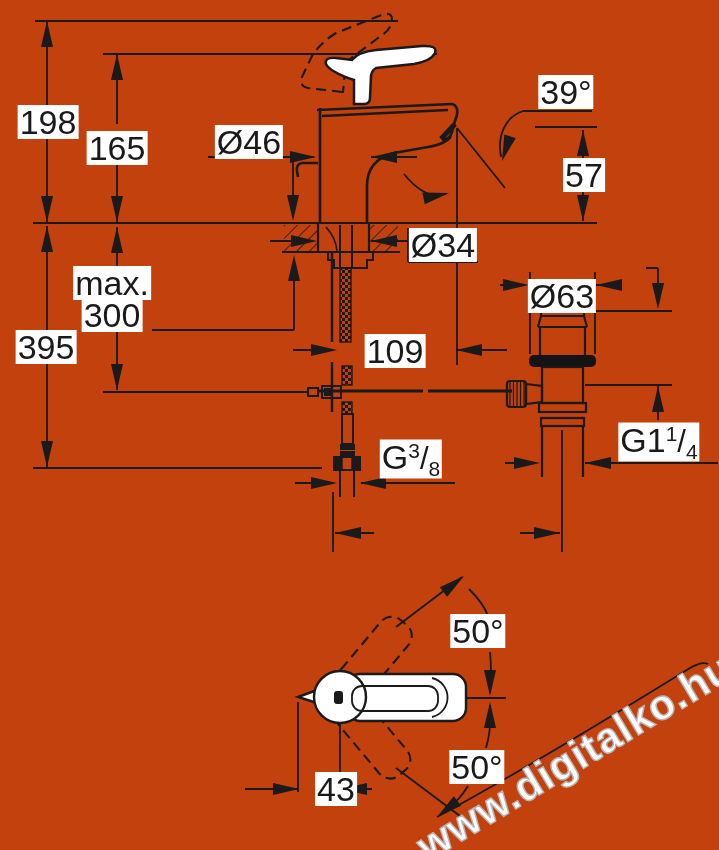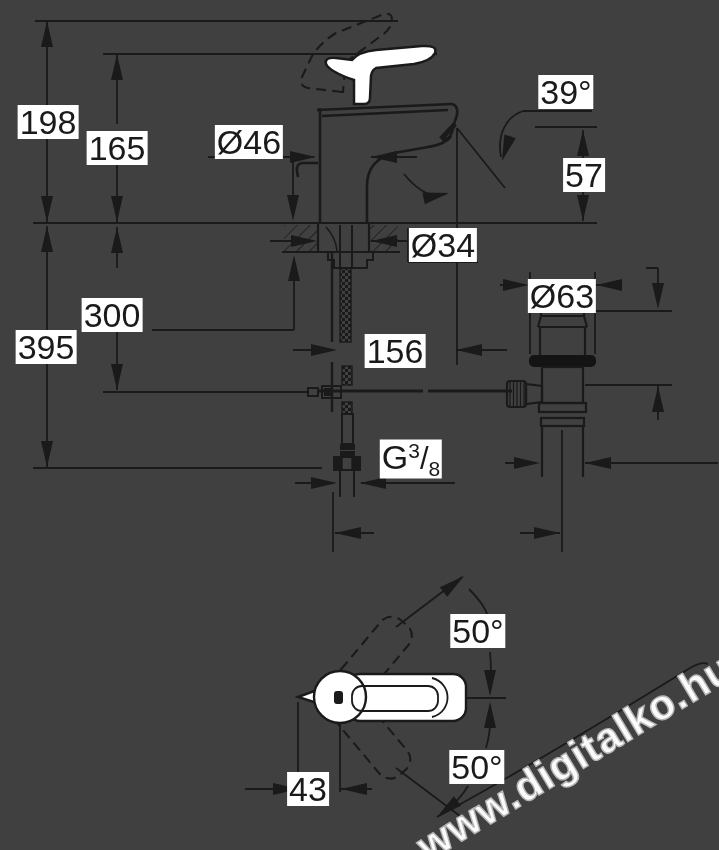--- a/index.html
+++ b/index.html
@@ -1,16 +1,16 @@
 <!DOCTYPE html>
 <html><head>
 <meta charset="utf-8">
 <style>
   html,body{margin:0;padding:0;background:#fff;}
-  #stage{position:relative;width:719px;height:850px;background:#404040;overflow:hidden;
+  #stage{position:relative;width:719px;height:850px;background:#c2410c;overflow:hidden;
          font-family:"Liberation Sans", sans-serif;}
   #stage svg{position:absolute;left:0;top:0;}
   .lbl{position:absolute;transform:translate(-50%,-50%);font-size:34px;line-height:1;
        color:#1a1a1a;white-space:nowrap;background:#fff;padding:0 2px;
        font-family:"Liberation Sans", sans-serif;}
   .frac .sup{font-size:21px;vertical-align:11px;}
   .frac .sub{font-size:21px;vertical-align:-7px;}
   .frac .sl{font-size:31px;}
   .wm{position:absolute;left:575px;top:757px;transform:translate(-50%,-50%) rotate(-31deg);
       font-size:42px;font-weight:700;letter-spacing:1px;color:#fbfbfb;
@@ -173,27 +173,31 @@
       <use href="#ar" transform="translate(437 817) rotate(142)"></use>
     </g>
   </svg>
 
   <div class="lbl" style="left:48px;top:122px">198</div>
   <div class="lbl" style="left:117px;top:148px">165</div>
   <div class="lbl" style="left:249px;top:142px">Ø46</div>
   <div class="lbl" style="left:566px;top:92px">39°</div>
   <div class="lbl" style="left:584px;top:175px">57</div>
   <div class="lbl" style="left:443px;top:245px">Ø34</div>
+  <div class="lbl" style="left:112px;top:283px">max.</div>
   <div class="lbl" style="left:112px;top:315px">300</div>
   <div class="lbl" style="left:46px;top:347px">395</div>
-  <div class="lbl" style="left:395px;top:351px">156</div>
+  <div class="lbl" style="left:395px;top:351px">109</div>
   <div class="lbl" style="left:562px;top:296px">Ø63</div>
   <div class="lbl" style="left:478px;top:631px">50°</div>
   <div class="lbl" style="left:477px;top:767px">50°</div>
-  <div class="lbl" style="left:308px;top:789px">43</div>
+  <div class="lbl" style="left:336px;top:789px">43</div>
 
   <div class="lbl frac" style="left:411px;top:459px">
     <span>G</span><span class="sup">3</span><span class="sl">/</span><span class="sub">8</span>
   </div>
 
+  <div class="lbl frac" style="left:659px;top:442px">
+    <span>G1</span><span class="sup">1</span><span class="sl">/</span><span class="sub">4</span>
+  </div>
 
   <div class="wm">www.digitalko.hu</div>
 </div>
 
 </body></html>

